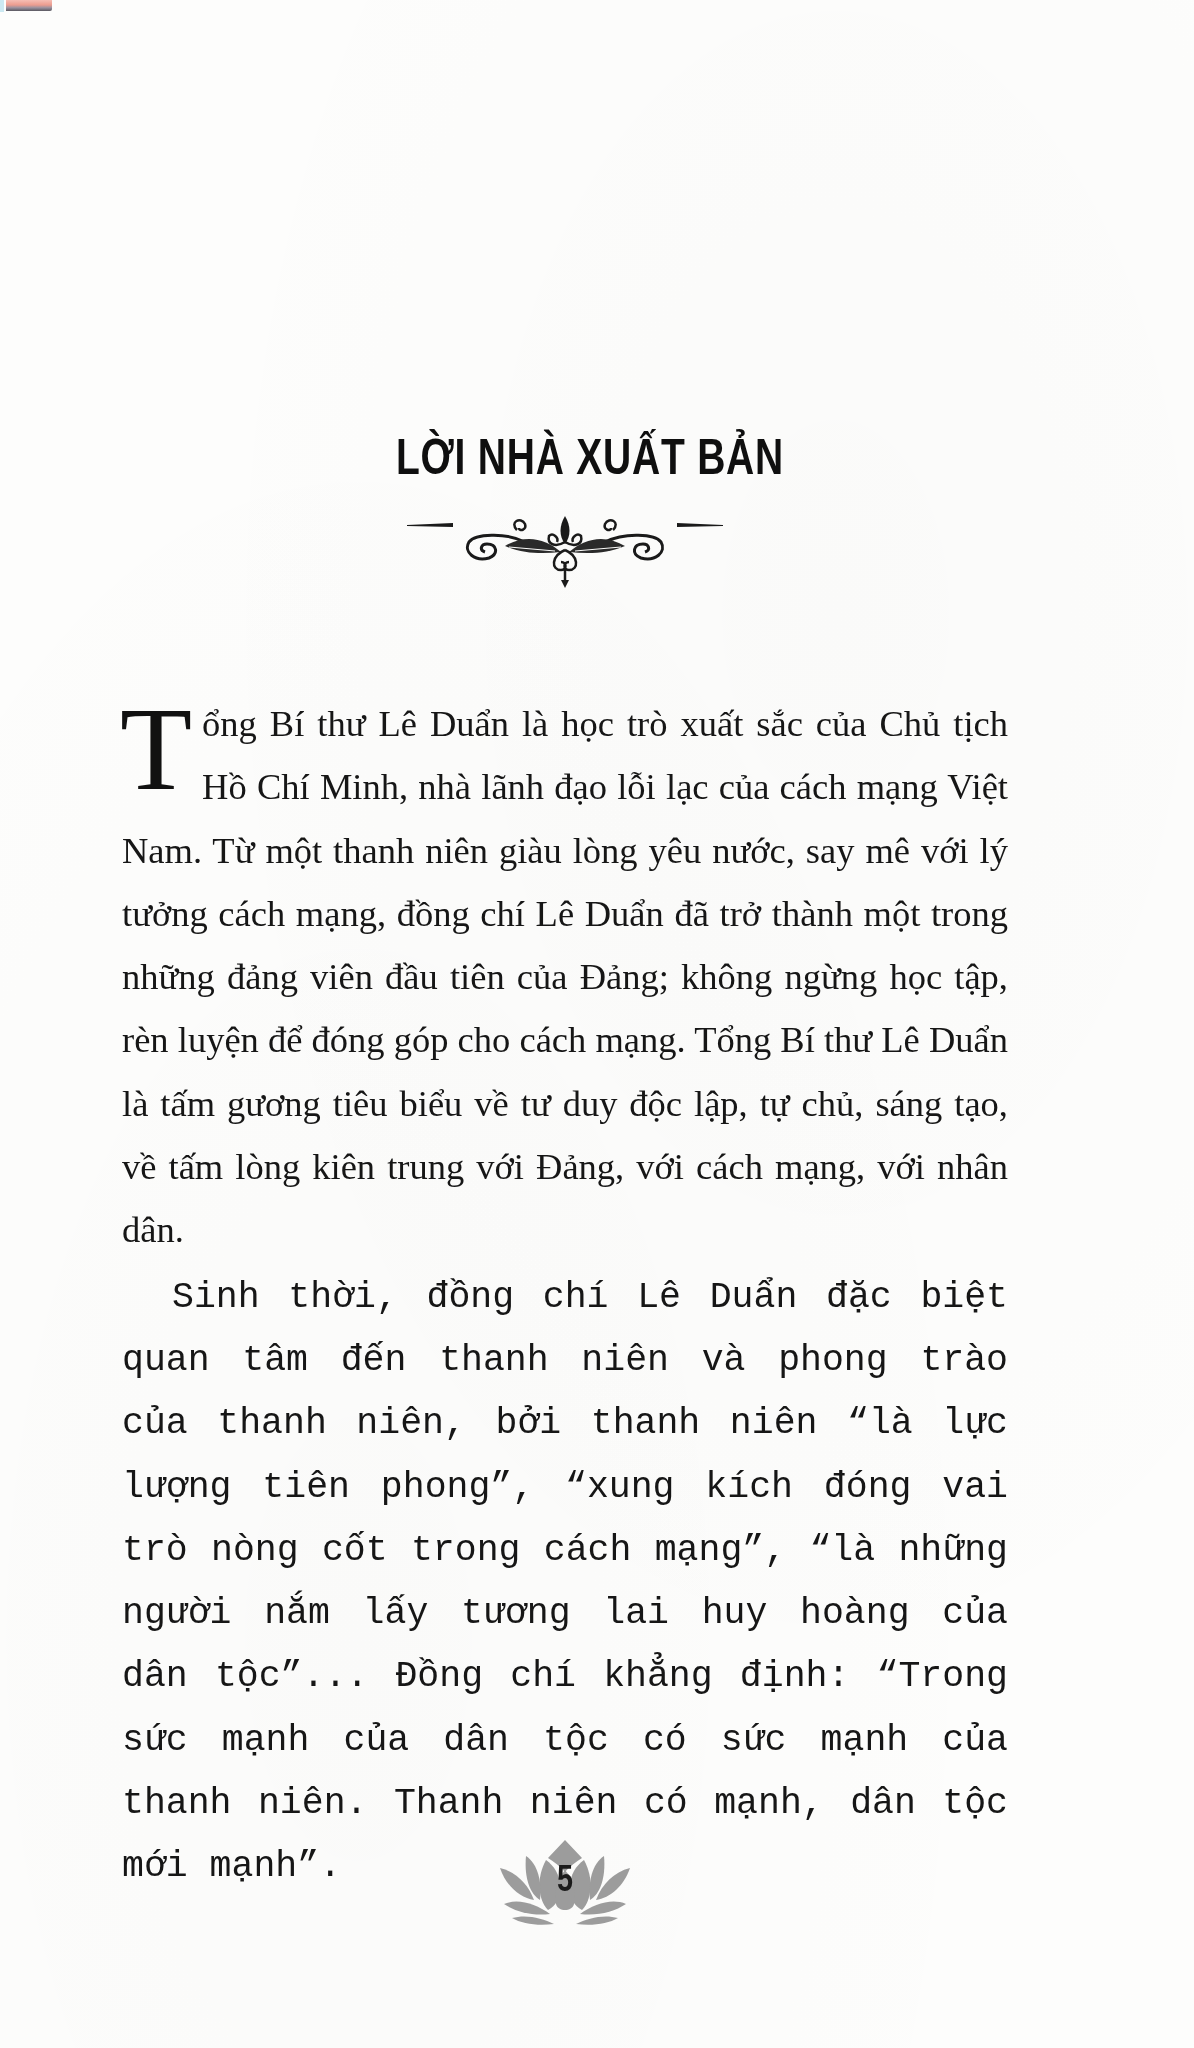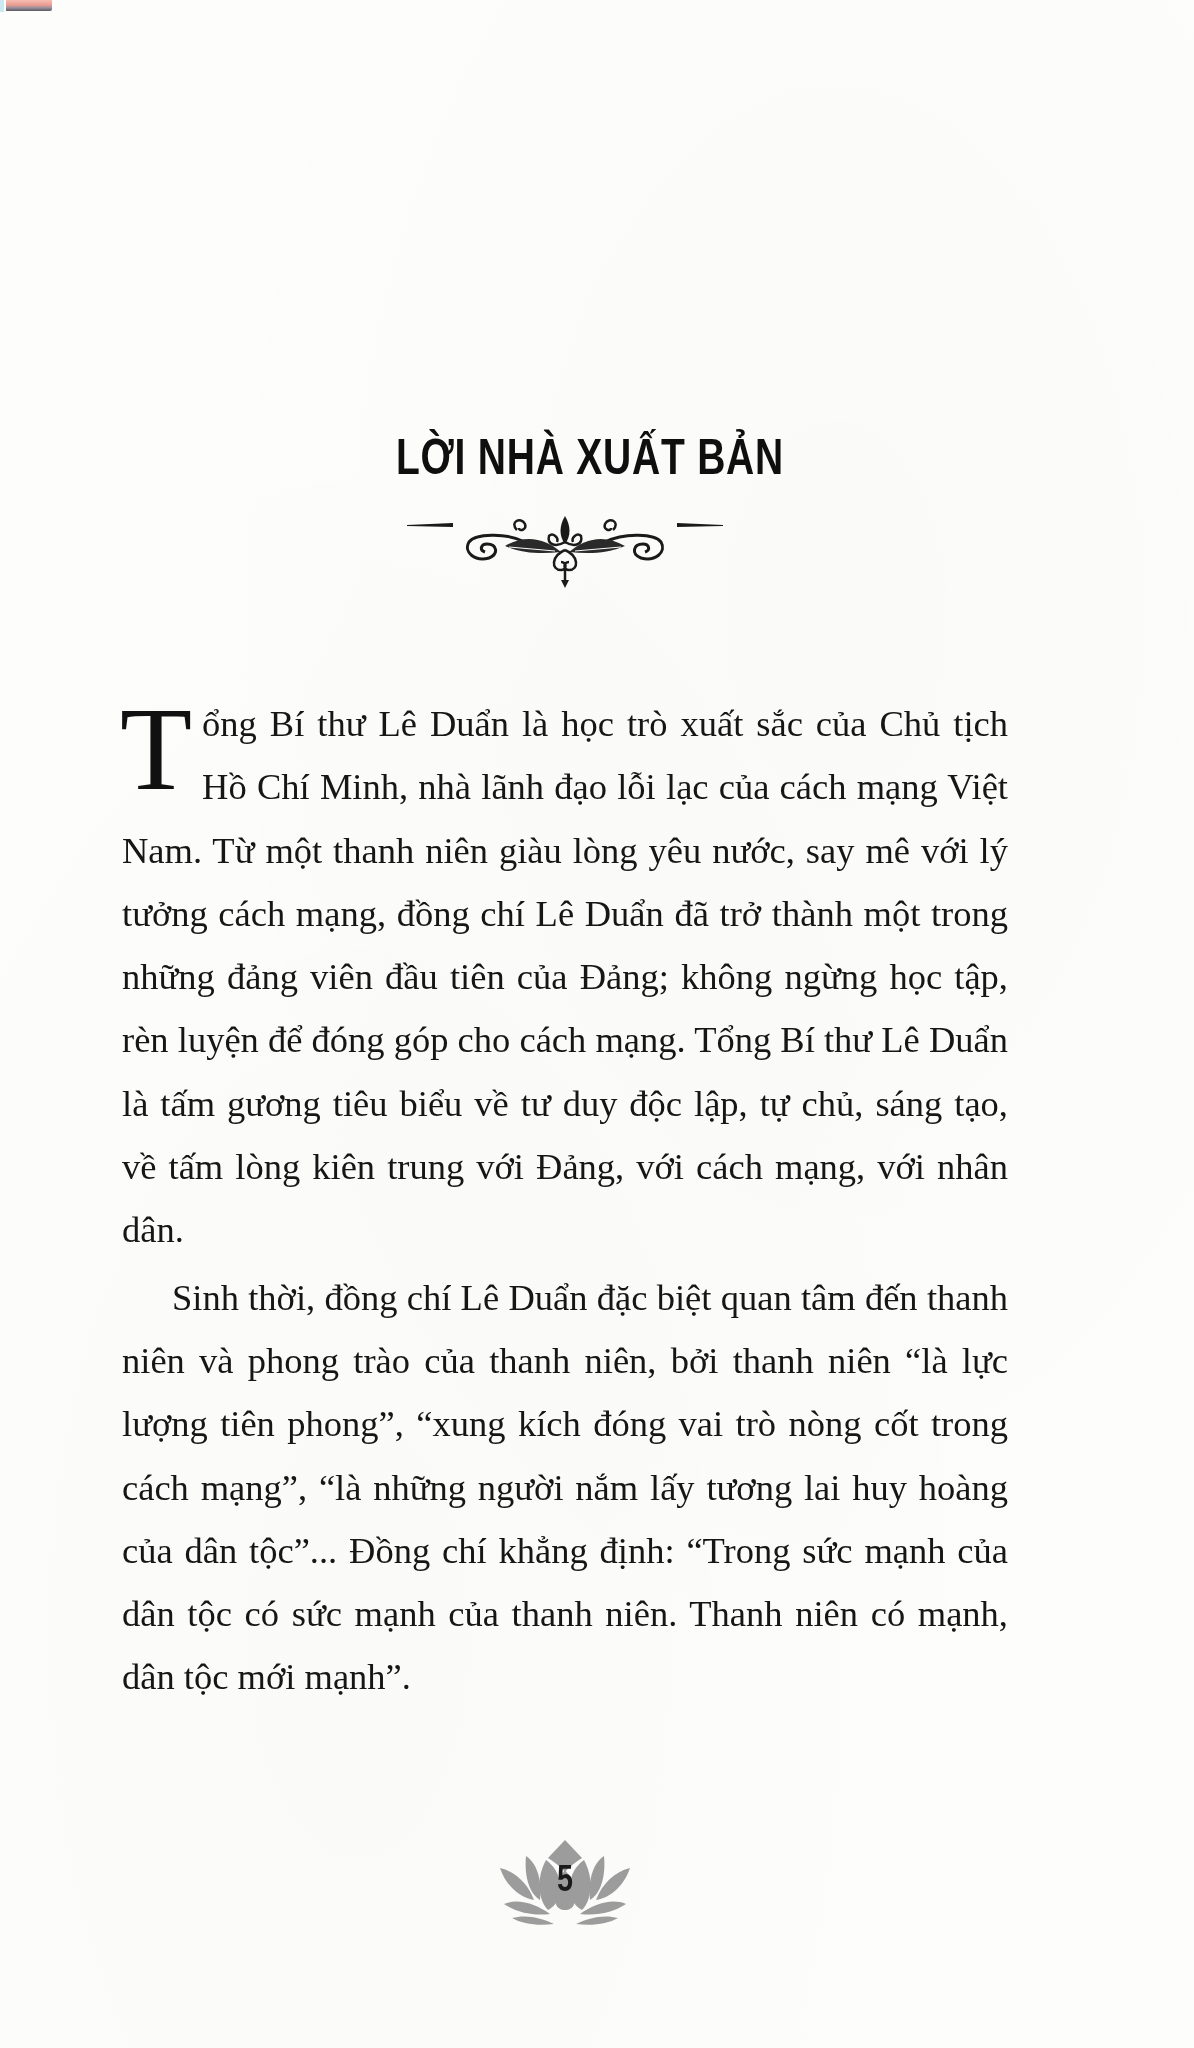--- a/index.html
+++ b/index.html
@@ -34,21 +34,21 @@
   }
   .ornament {
     position: absolute; left: 405px; top: 512px; width: 320px; height: 78px;
   }
   .body-text {
     position: absolute; left: 122px; top: 692px; width: 886px;
     font-size: 36.5px; line-height: 63.3px;
     text-align: justify; color: #161616;
   }
   .para { margin: 0; text-align: justify; }
-  .para2 { text-indent: 50px; margin-top: 4px; }
+  .para2 { text-indent: 50px; margin-top: 4px; font-family: Liberation Mono, monospace; }
   .dropcap {
     float: left; font-size: 118px; line-height: 100px;
     margin: 8px 10px 0 -2px; padding-top: 0;
     font-family: "Liberation Serif", "DejaVu Serif", serif;
     color: #111;
   }
   .lotus {
     position: absolute; left: 490px; top: 1838px; width: 150px; height: 88px;
   }
   .page-number {

